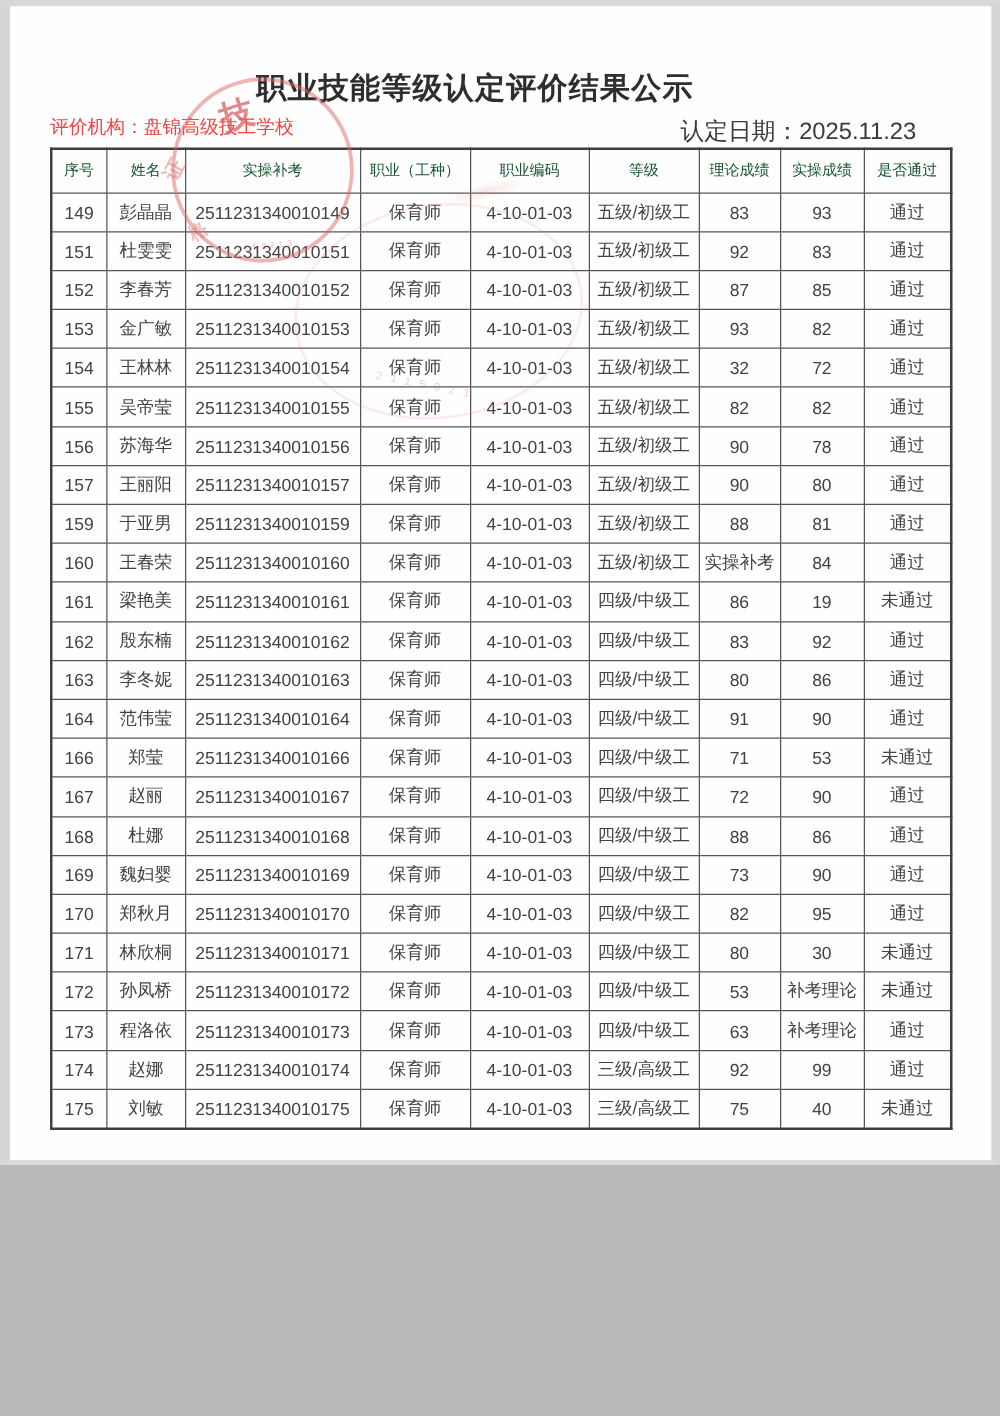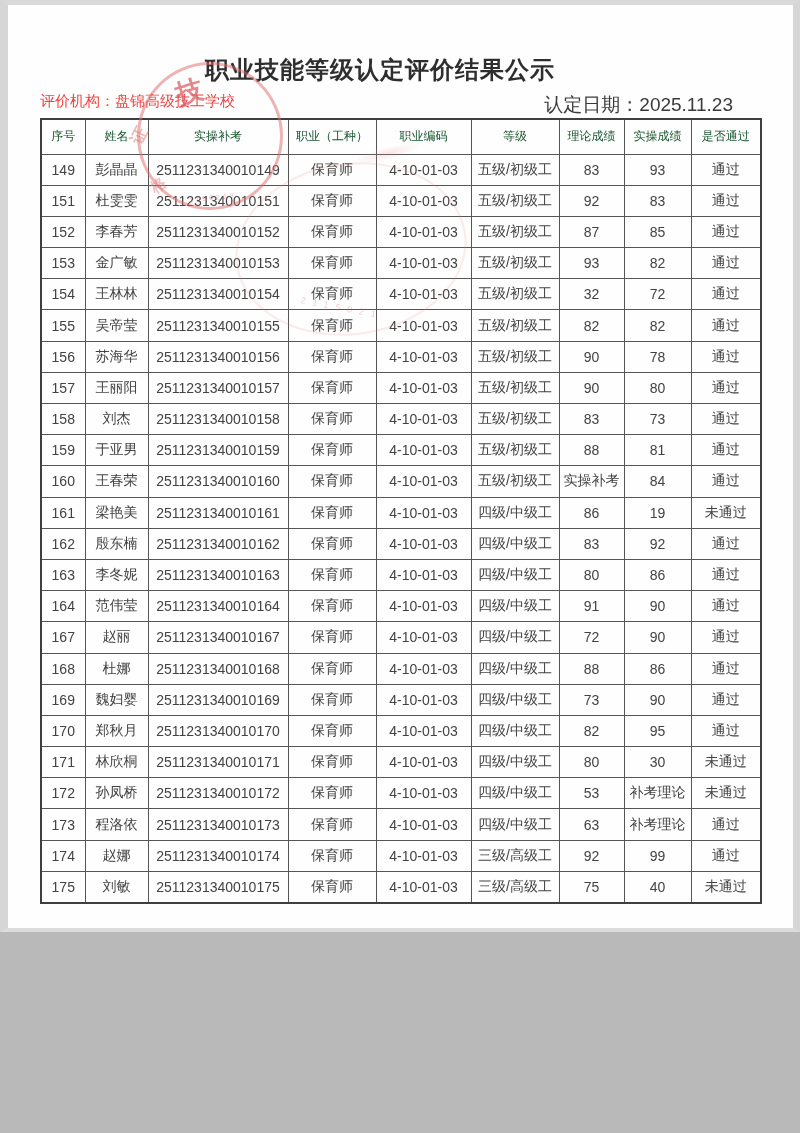--- a/index.html
+++ b/index.html
@@ -232,31 +232,20 @@
           <td>王丽阳</td>
           <td>2511231340010157</td>
           <td>保育师</td>
           <td>4-10-01-03</td>
           <td>五级/初级工</td>
           <td>90</td>
           <td>80</td>
           <td>通过</td>
         </tr>
         <tr>
-          <td>158</td>
-          <td>刘杰</td>
-          <td>2511231340010158</td>
-          <td>保育师</td>
-          <td>4-10-01-03</td>
-          <td>五级/初级工</td>
-          <td>83</td>
-          <td>73</td>
-          <td>通过</td>
-        </tr>
-        <tr>
           <td>159</td>
           <td>于亚男</td>
           <td>2511231340010159</td>
           <td>保育师</td>
           <td>4-10-01-03</td>
           <td>五级/初级工</td>
           <td>88</td>
           <td>81</td>
           <td>通过</td>
         </tr>
@@ -307,20 +296,31 @@
         <tr>
           <td>164</td>
           <td>范伟莹</td>
           <td>2511231340010164</td>
           <td>保育师</td>
           <td>4-10-01-03</td>
           <td>四级/中级工</td>
           <td>91</td>
           <td>90</td>
           <td>通过</td>
+        </tr>
+        <tr>
+          <td>166</td>
+          <td>郑莹</td>
+          <td>2511231340010166</td>
+          <td>保育师</td>
+          <td>4-10-01-03</td>
+          <td>四级/中级工</td>
+          <td>71</td>
+          <td>53</td>
+          <td>未通过</td>
         </tr>
         <tr>
           <td>167</td>
           <td>赵丽</td>
           <td>2511231340010167</td>
           <td>保育师</td>
           <td>4-10-01-03</td>
           <td>四级/中级工</td>
           <td>72</td>
           <td>90</td>

